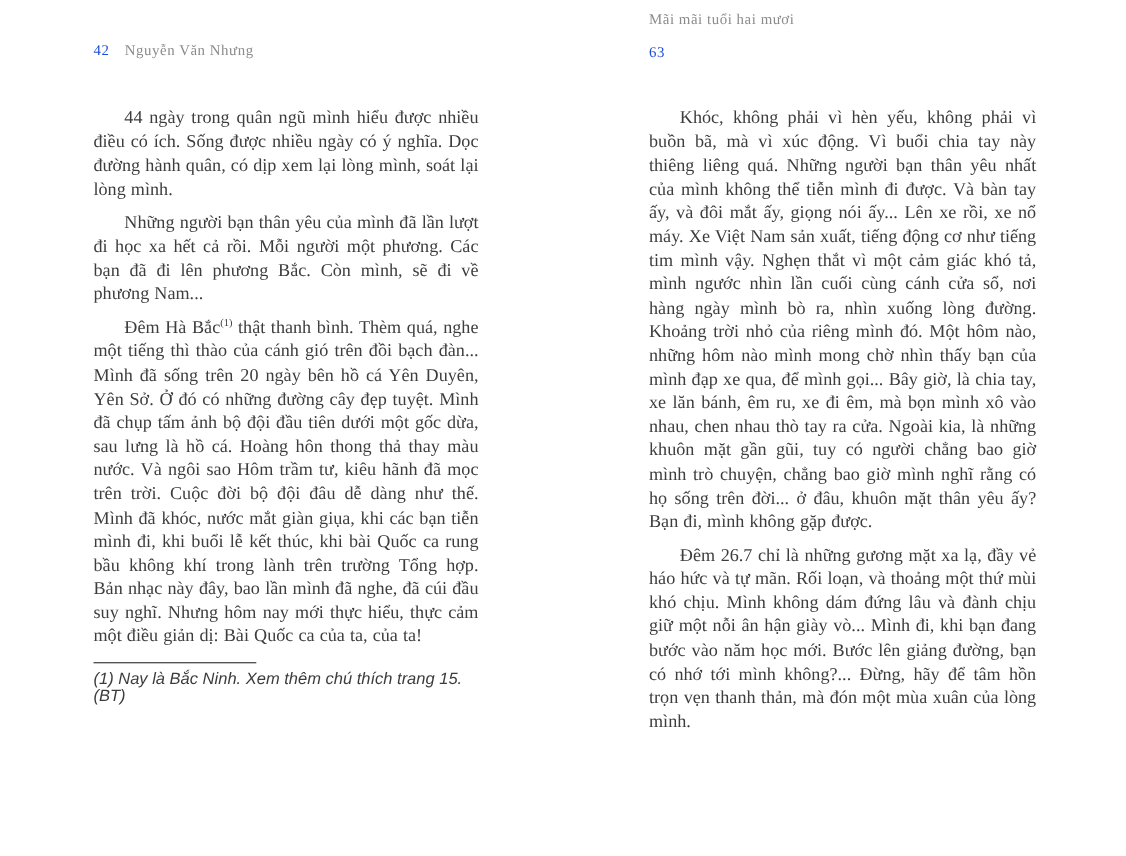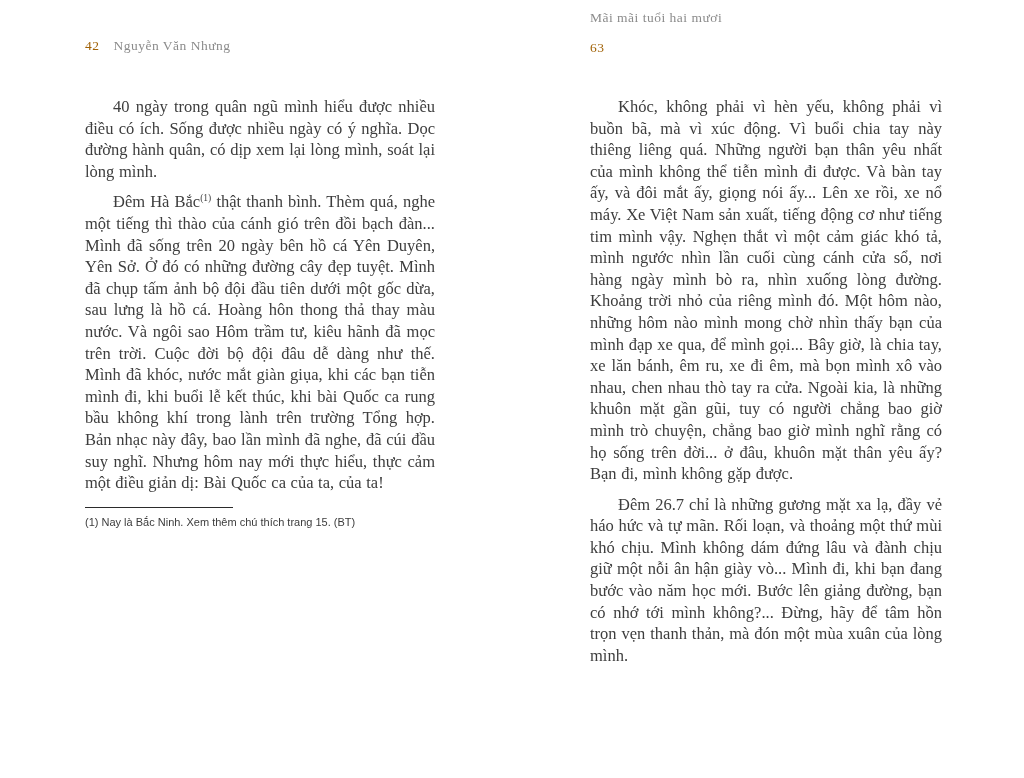--- a/index.html
+++ b/index.html
@@ -25,21 +25,21 @@
     display: flex;
     align-items: baseline;
     gap: 14px;
     font-family: "Liberation Serif", "DejaVu Serif", serif;
     font-size: 13.5px;
     letter-spacing: 0.5px;
     color: #8b8b8b;
     height: 18px;
   }
   .running-header.right { justify-content: flex-end; flex-direction: column; }
-  .page-number { color: #a16207; }
+  .page-number { color: #1d4ed8; }
 
   .page-body { margin-top: 40px; }
 
   .para {
     margin: 0 0 9px 0;
     font-size: 16.5px;
     line-height: 21.6px;
     color: #3d3d3d;
     text-align: justify;
     text-indent: 28px;
@@ -55,37 +55,39 @@
     margin-top: 13px;
   }
   .footnote-rule {
     width: 148px;
     height: 0;
     border-top: 1.2px solid #2b2b2b;
     margin-bottom: 7px;
   }
   .footnote-text {
     font-family: "Liberation Sans", "DejaVu Sans", sans-serif;
-    font-size: 11px;
+    font-size: 15px;
     line-height: 15px;
     color: #3c3c3c;
+    font-style: italic;
   }
 </style>
 </head>
 <body>
 
 <div class="spread">
 
   <div class="page page-left">
     <div class="running-header left">
       <span class="page-number">42</span>
       <span class="running-title">Nguyễn Văn Nhưng</span>
     </div>
     <div class="page-body">
-        <p class="para">40 ngày trong quân ngũ mình hiểu được nhiều điều có ích. Sống được nhiều ngày có ý nghĩa. Dọc đường hành quân, có dịp xem lại lòng mình, soát lại lòng mình.</p>
+        <p class="para">44 ngày trong quân ngũ mình hiểu được nhiều điều có ích. Sống được nhiều ngày có ý nghĩa. Dọc đường hành quân, có dịp xem lại lòng mình, soát lại lòng mình.</p>
+        <p class="para">Những người bạn thân yêu của mình đã lần lượt đi học xa hết cả rồi. Mỗi người một phương. Các bạn đã đi lên phương Bắc. Còn mình, sẽ đi về phương Nam...</p>
         <p class="para">Đêm Hà Bắc<sup>(1)</sup> thật thanh bình. Thèm quá, nghe một tiếng thì thào của cánh gió trên đồi bạch đàn... Mình đã sống trên 20 ngày bên hồ cá Yên Duyên, Yên Sở. Ở đó có những đường cây đẹp tuyệt. Mình đã chụp tấm ảnh bộ đội đầu tiên dưới một gốc dừa, sau lưng là hồ cá. Hoàng hôn thong thả thay màu nước. Và ngôi sao Hôm trầm tư, kiêu hãnh đã mọc trên trời. Cuộc đời bộ đội đâu dễ dàng như thế. Mình đã khóc, nước mắt giàn giụa, khi các bạn tiễn mình đi, khi buổi lễ kết thúc, khi bài Quốc ca rung bầu không khí trong lành trên trường Tổng hợp. Bản nhạc này đây, bao lần mình đã nghe, đã cúi đầu suy nghĩ. Nhưng hôm nay mới thực hiểu, thực cảm một điều giản dị: Bài Quốc ca của ta, của ta!</p>
       </div>
     <div class="footnote">
       <div class="footnote-rule"></div>
       <div class="footnote-text">(1) Nay là Bắc Ninh. Xem thêm chú thích trang 15. (BT)</div>
     </div>
   </div>
 
   <div class="page page-right">
     <div class="running-header right">

